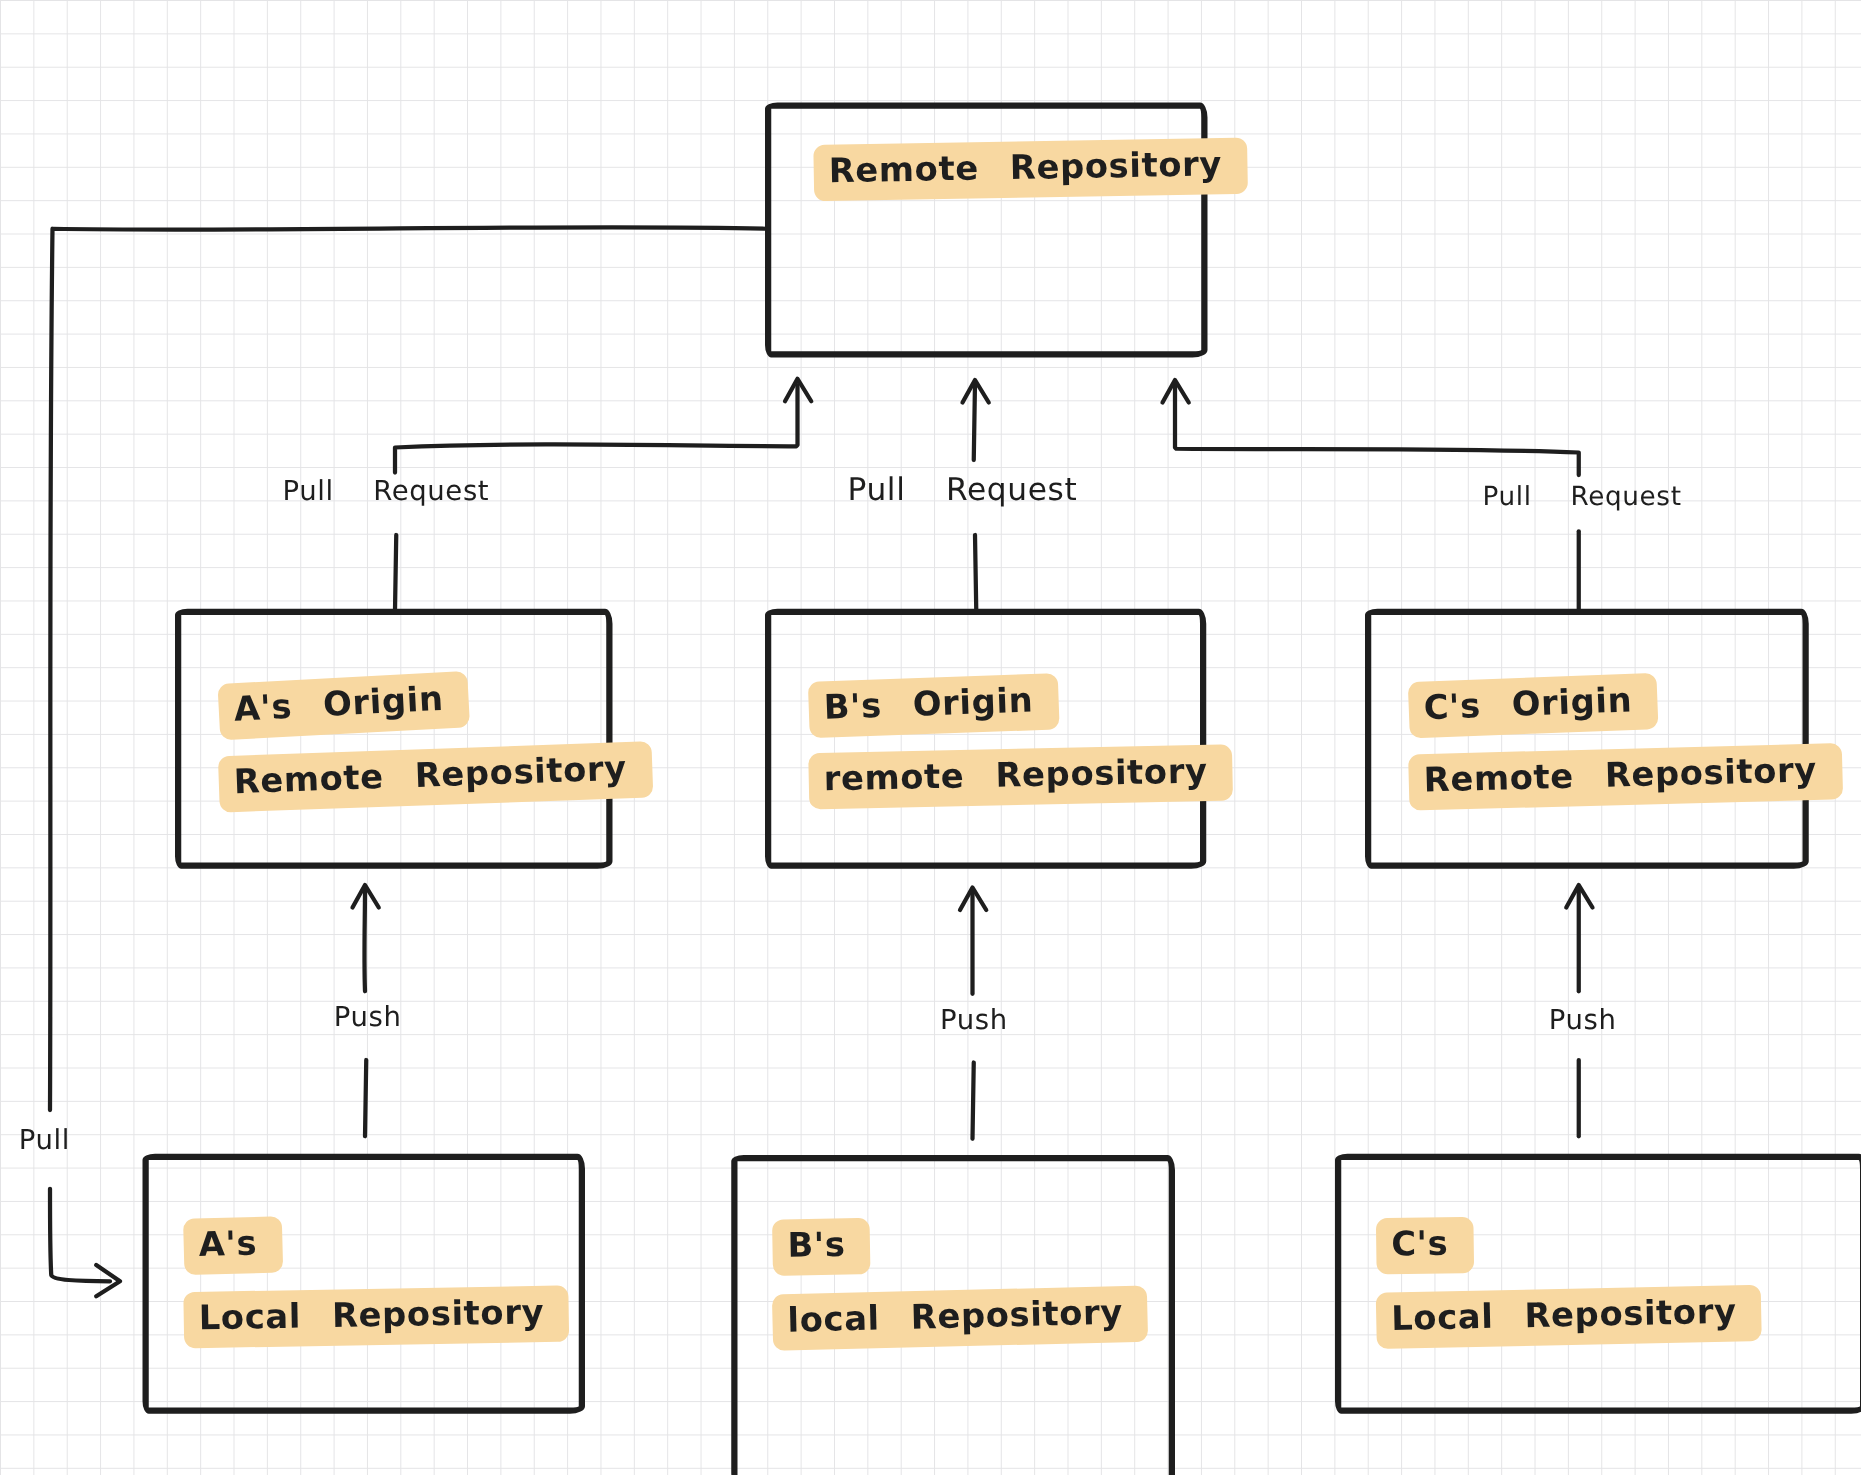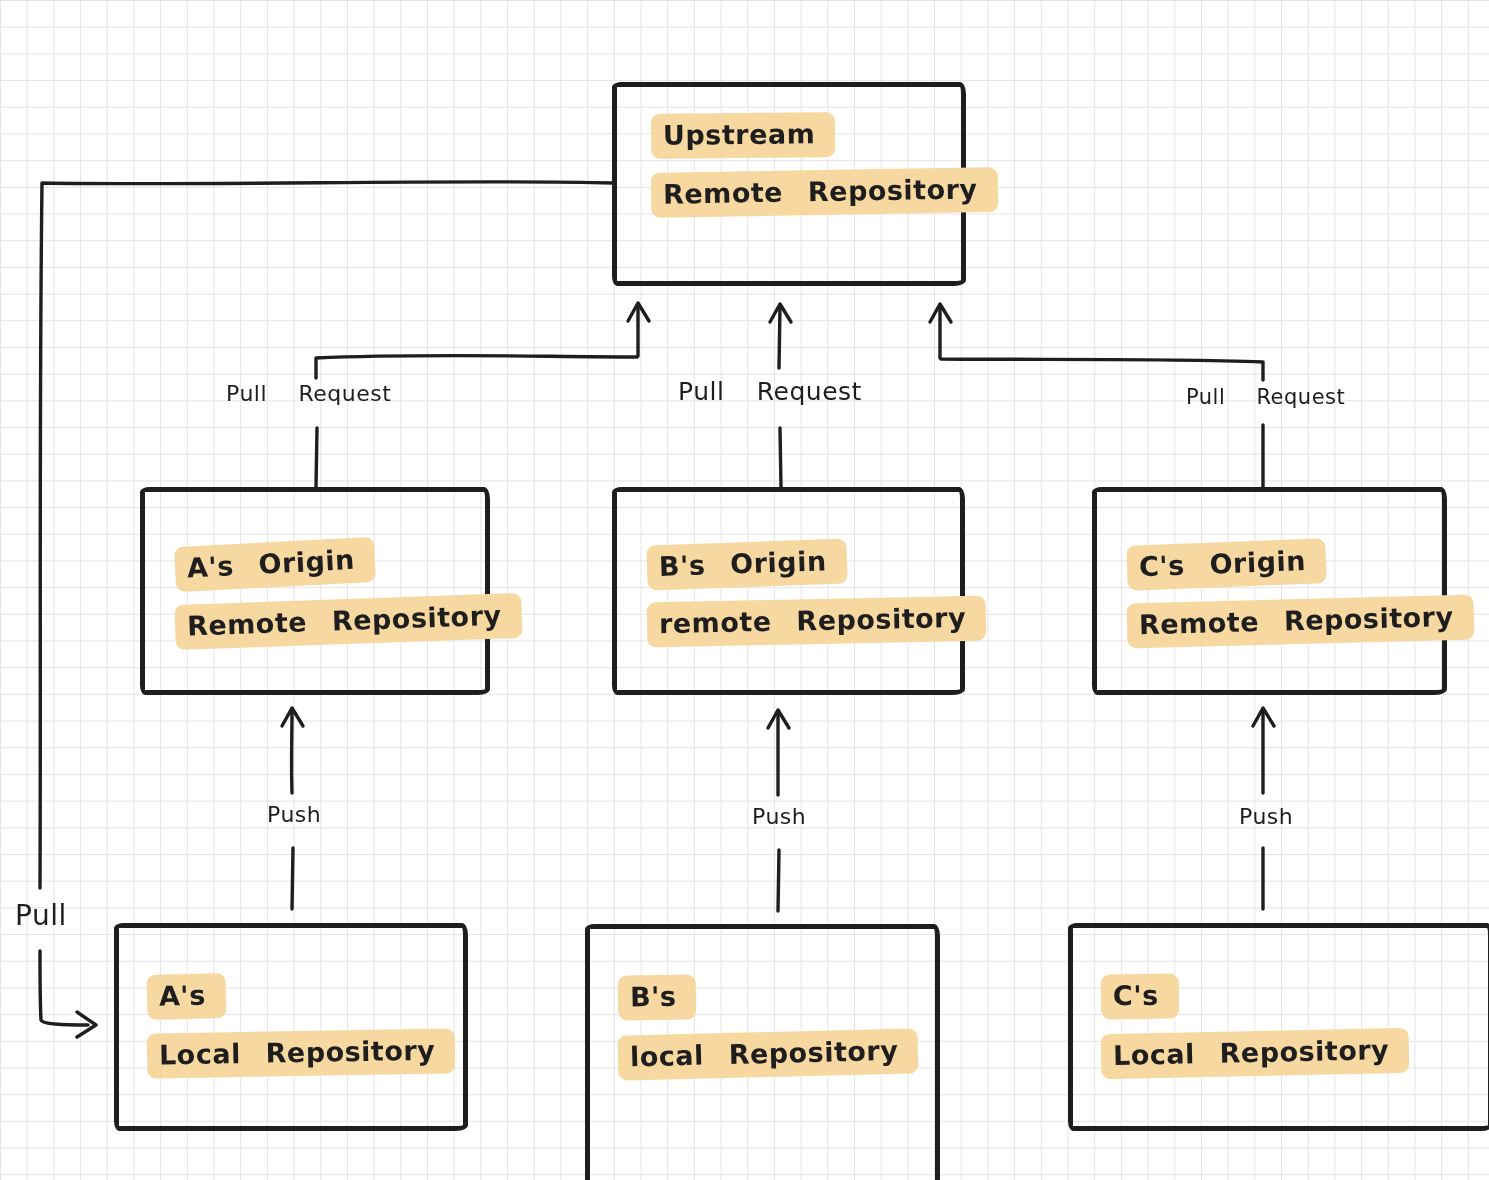--- a/index.html
+++ b/index.html
@@ -75,23 +75,20 @@
     <path d="M778 795 L778 713"></path>
     <path d="M768 728 L778 710 L789 728"></path>
 
     <path d="M1263 909 L1263 848"></path>
     <path d="M1263 793 L1263 711"></path>
     <path d="M1253 726 L1263 708 L1274 726"></path>
   </svg>
 
   <div class="box top-box" style="left:612px;top:82px;width:354px;height:204px">
     <div class="line">
-      <span class="hl" style="transform:rotate(-0.6deg)">Upstream</span>
-    </div>
-    <div class="line">
       <span class="hl" style="transform:rotate(-1deg)">Remote Repository</span>
     </div>
   </div>
 
   <div class="box origin-box" style="left:140px;top:487px;width:350px;height:208px">
     <div class="line">
       <span class="hl" style="transform:rotate(-3deg)">A's Origin</span>
     </div>
     <div class="line">
       <span class="hl" style="transform:rotate(-2deg)">Remote Repository</span>
@@ -144,15 +141,15 @@
   </div>
 
   <div class="lbl" style="left:226px;top:383px;font-size:22px">Pull Request</div>
   <div class="lbl" style="left:678px;top:379px;font-size:25px">Pull Request</div>
   <div class="lbl" style="left:1186px;top:387px;font-size:21px">Pull Request</div>
 
   <div class="lbl" style="left:267px;top:804px;font-size:22px">Push</div>
   <div class="lbl" style="left:752px;top:806px;font-size:22px">Push</div>
   <div class="lbl" style="left:1239px;top:806px;font-size:22px">Push</div>
 
-  <div class="lbl" style="left:15px;top:902px;font-size:28px">Pull</div>
+  <div class="lbl" style="left:15px;top:902px;font-size:22px">Pull</div>
 
 </div>
 
 </body></html>

